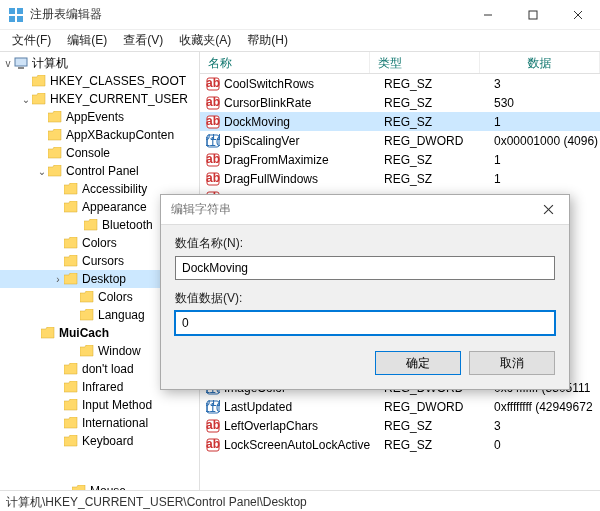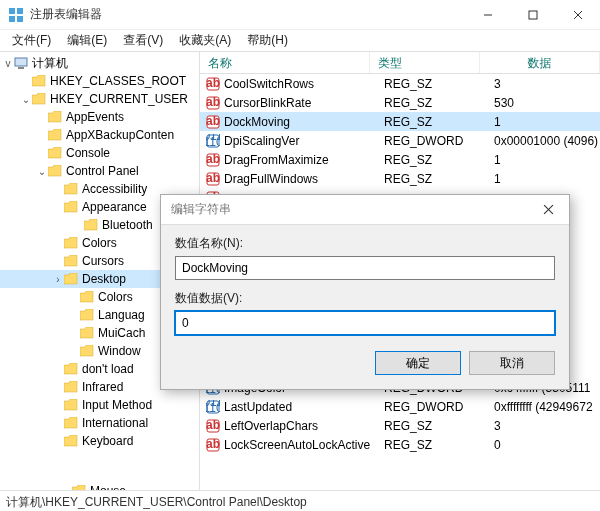--- a/index.html
+++ b/index.html
@@ -184,21 +184,21 @@
         </svg>
         <span>Colors</span>
       </div>
       <div class="tree-row" style="padding-left: 68px;">
         <span class="tw"></span>
         <svg class="folder-icon" viewBox="0 0 14 12">
           <path d="M0 2 L5 2 L6 0 L13 0 L13 11 L0 11 Z" fill="#ffd96a" stroke="#d4a92e" stroke-width="0.5"></path>
         </svg>
         <span>Languag</span>
       </div>
-      <div class="tree-row" style="padding-left: 68px;">
+      <div class="tree-row" style="padding-left: 29px; font-weight: bold;">
         <span class="tw"></span>
         <svg class="folder-icon" viewBox="0 0 14 12">
           <path d="M0 2 L5 2 L6 0 L13 0 L13 11 L0 11 Z" fill="#ffd96a" stroke="#d4a92e" stroke-width="0.5"></path>
         </svg>
         <span>MuiCach</span>
       </div>
       <div class="tree-row" style="padding-left: 68px;">
         <span class="tw"></span>
         <svg class="folder-icon" viewBox="0 0 14 12">
           <path d="M0 2 L5 2 L6 0 L13 0 L13 11 L0 11 Z" fill="#ffd96a" stroke="#d4a92e" stroke-width="0.5"></path>

